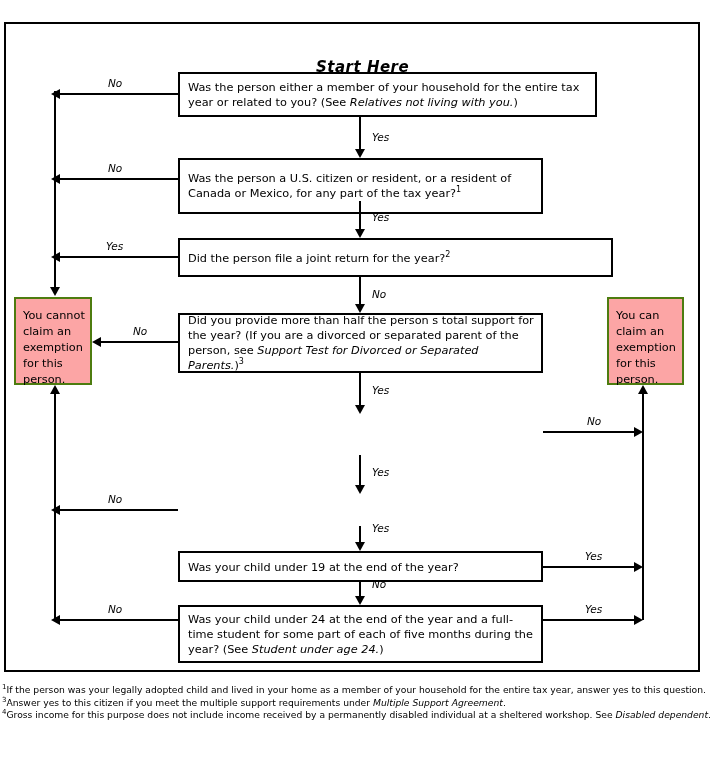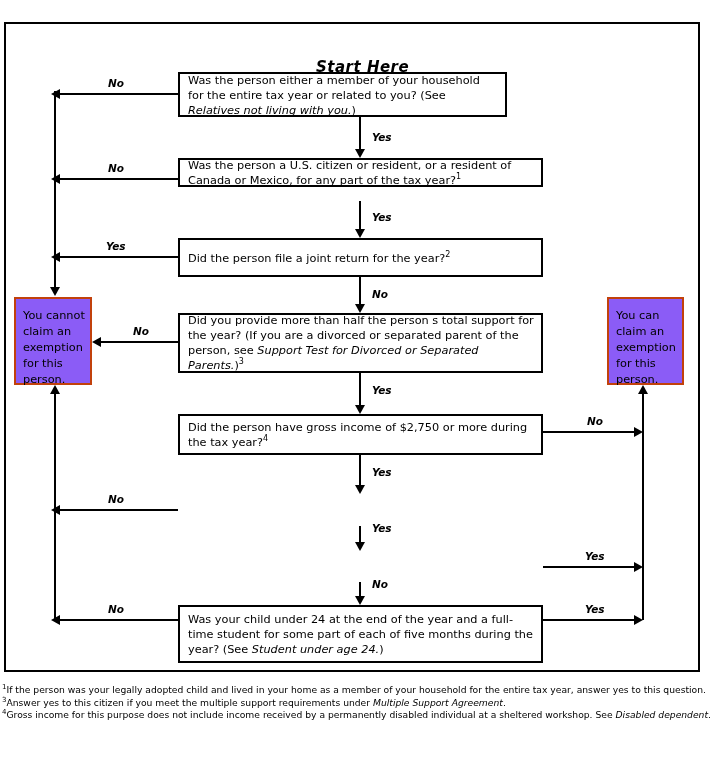--- a/index.html
+++ b/index.html
@@ -8,72 +8,72 @@
 
   .fig-title{position:absolute;left:4px;top:3px;font-size:12.5px;letter-spacing:0px;white-space:nowrap;}
   .fig-title .bold{font-weight:bold;}
 
   .frame{position:absolute;left:4px;top:22px;width:696px;height:650px;border:2px solid #000;box-sizing:border-box;}
 
   .start-here{position:absolute;font-weight:bold;font-size:15px;font-style:italic;letter-spacing:.5px;}
 
   .qbox{position:absolute;border:2px solid #000;box-sizing:border-box;background:#fff;}
   .qbox .txt{position:absolute;left:8px;right:6px;top:50%;transform:translateY(-50%);font-size:11.3px;line-height:15px;}
-  .sbox{position:absolute;border:2px solid #c2410c;box-sizing:border-box;background:#8b5cf6;}
+  .sbox{position:absolute;border:2px solid #4d7c0f;box-sizing:border-box;background:#fca5a5;}
   .sbox .txt{position:absolute;left:7px;right:5px;top:9px;font-size:11.3px;line-height:16px;}
 
   i.it{font-style:italic;}
   sup{font-size:8px;vertical-align:super;line-height:0;}
 
   .vline{position:absolute;background:#000;width:2px;}
   .hline{position:absolute;background:#000;height:2px;}
 
   .arr{position:absolute;width:0;height:0;}
   .arr-d{border-left:5px solid transparent;border-right:5px solid transparent;border-top:9px solid #000;}
   .arr-u{border-left:5px solid transparent;border-right:5px solid transparent;border-bottom:9px solid #000;}
   .arr-l{border-top:5px solid transparent;border-bottom:5px solid transparent;border-right:9px solid #000;}
   .arr-r{border-top:5px solid transparent;border-bottom:5px solid transparent;border-left:9px solid #000;}
 
-  .lbl{position:absolute;font-size:10.5px;font-style:italic;white-space:nowrap;font-weight:bold;}
+  .lbl{position:absolute;font-size:10.5px;font-style:italic;white-space:nowrap;}
 
   .notes{position:absolute;left:2px;top:684px;width:722px;font-size:9.2px;line-height:12.6px;}
   .notes p{margin:0 0 0 0;padding:0;text-indent:0;}
   .notes sup{font-size:7px;}
 </style>
 </head>
 <body>
 
 <div id="page">
 
 
   <div class="frame"></div>
 
   <div class="start-here" style="left:316px;top:58px;">Start Here</div>
 
-  <div class="qbox" style="left:178px;top:72px;width:329px;height:45px;">
+  <div class="qbox" style="left:178px;top:72px;width:419px;height:45px;">
     <div class="txt"><span>Was the person either a member of your household for the entire tax year or related to you? (See </span><i class="it">Relatives not living with you.</i><span>)</span></div>
   </div>
 
-  <div class="qbox" style="left:178px;top:158px;width:365px;height:29px;">
+  <div class="qbox" style="left:178px;top:158px;width:365px;height:56px;">
     <div class="txt"><span>Was the person a U.S. citizen or resident, or a resident of Canada or Mexico, for any part of the tax year?</span><sup>1</sup></div>
   </div>
 
-  <div class="qbox" style="left:178px;top:238px;width:365px;height:39px;">
+  <div class="qbox" style="left:178px;top:238px;width:435px;height:39px;">
     <div class="txt"><span>Did the person file a joint return for the year?</span><sup>2</sup></div>
   </div>
 
   <div class="qbox" style="left:178px;top:313px;width:365px;height:60px;">
     <div class="txt"><span>Did you provide more than half the person  s total support for the year? (If you are a divorced or separated parent of the person, see </span><i class="it">Support Test for Divorced or Separated Parents.</i><span>)</span><sup>3</sup></div>
   </div>
 
-  <div class="qbox" style="left:178px;top:414px;width:365px;height:41px;">
-    <div class="txt"><span>Did the person have gross income of $2,750 or more during the tax year?</span><sup>4</sup></div>
-  </div>
 
 
+  <div class="qbox" style="left:178px;top:551px;width:365px;height:31px;">
+    <div class="txt"><span>Was your child under 19 at the end of the year?</span></div>
+  </div>
 
   <div class="qbox" style="left:178px;top:605px;width:365px;height:58px;">
     <div class="txt"><span>Was your child under 24 at the end of the year and a full-time student for some part of each of five months during the year? (See </span><i class="it">Student under age 24.</i><span>)</span></div>
   </div>
 
   <div class="sbox" style="left:14px;top:297px;width:78px;height:88px;">
     <div class="txt">You cannot claim an exemption for this person.</div>
   </div>
 
   <div class="sbox" style="left:607px;top:297px;width:77px;height:88px;">

